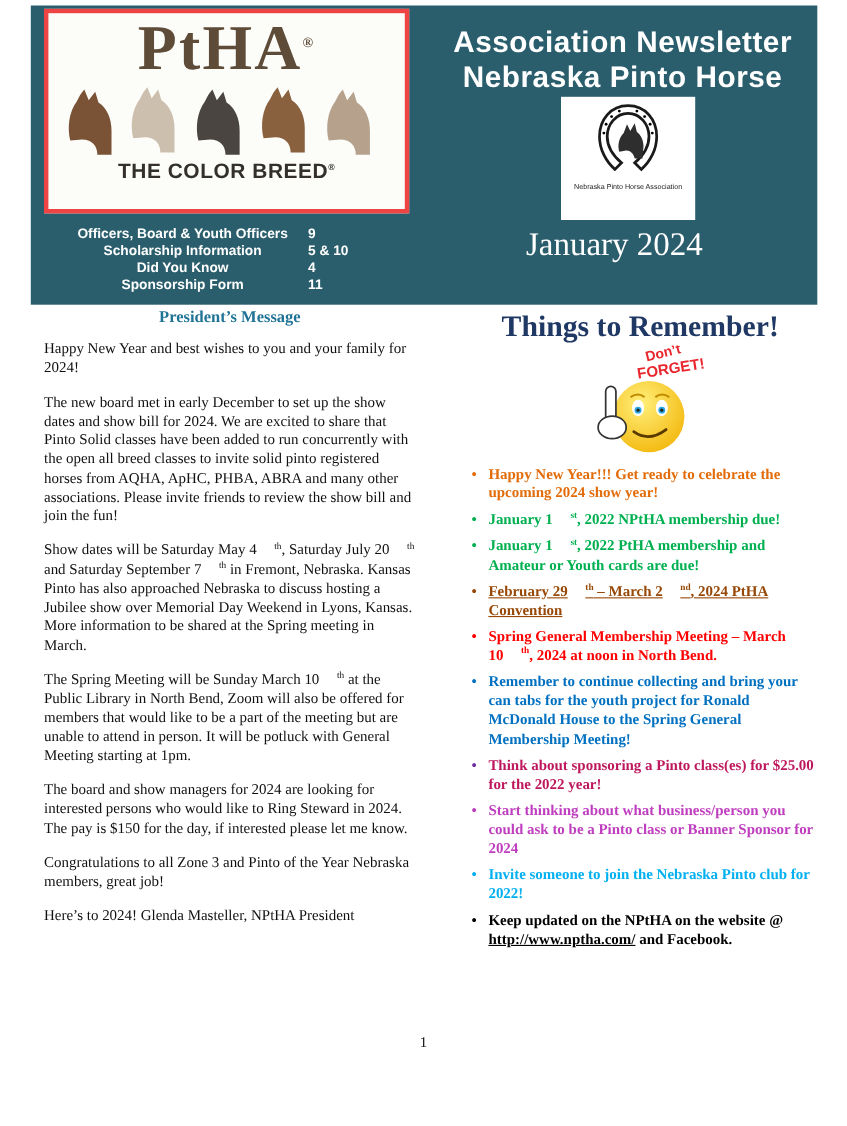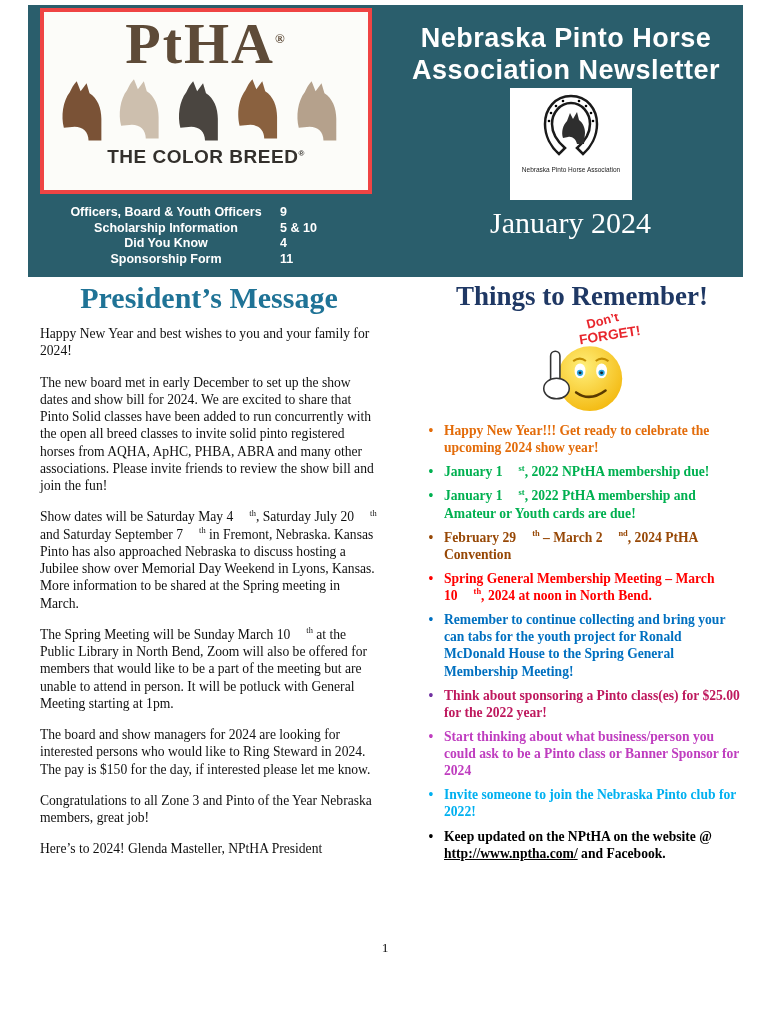--- a/index.html
+++ b/index.html
@@ -37,35 +37,35 @@
   }
   .badge {
     position:absolute; left:482px; top:83px; width:122px; height:112px;
     background:#ffffff; text-align:center; box-sizing:border-box; padding-top:3px;
   }
   .badge-caption {
     font-family:"Liberation Sans", sans-serif; font-size:6.5px; color:#222;
     margin-top:1px; line-height:1.1;
   }
   .issue-date {
-    position:absolute; left:440px; top:201px; width:205px; text-align:center;
+    position:absolute; left:428px; top:201px; width:205px; text-align:center;
     color:#ffffff; font-family:"Liberation Serif", serif; font-size:30px;
   }
   .toc {
     position:absolute; left:24px; top:200px; width:310px; color:#ffffff;
     font-family:"Liberation Sans", sans-serif; font-weight:bold; font-size:12.5px;
     line-height:1.24;
   }
   .toc-row { display:flex;text-align:center; }
   .toc-label { width:228px; }
 
   
   .col-left { position:absolute; left:40px; top:281px; width:338px; }
   .left-heading {
-    margin:0 0 10px 0; text-align:center; font-size:30px; color:#1f7396;
+    margin:0 0 10px 0; text-align:center; font-size:15px; color:#1f7396;
     font-family:"Liberation Serif", serif; font-weight:bold;
   }
   .body-para { margin:0 0 14px 0; font-size:13.6px; line-height:1.27; color:#101010; }
   .body-para sup, .reminder-text sup { font-size:0.62em; line-height:0;padding-left:16px; }
 
   
   .col-right { position:absolute; left:418px; top:281px; width:328px; }
   .right-heading {
     margin:0; text-align:center; font-size:27px; color:#1f3864;
     font-family:"Liberation Serif", serif; font-weight:bold;
@@ -107,22 +107,22 @@
           <use href="#hh" x="182" y="0" fill="#8a613f"></use>
           <use href="#hh" x="242" y="2" fill="#b5a18c"></use>
         </svg>
       </div>
       <div class="logo-tagline">
         <span>THE COLOR BREED</span><span class="reg2">®</span>
       </div>
     </div>
 
     <div class="newsletter-title">
+      <div>Association Newsletter</div>
       <div>Nebraska Pinto Horse</div>
-      <div>Association Newsletter</div>
     </div>
 
     <div class="badge">
       <svg viewBox="0 0 70 70" width="74" height="70" aria-hidden="true">
         <path d="M35 5 C19 5 9 18 9 33 C9 45 15 56 23 63 L29 57 C22 51 16 43 16 33 C16 22 24 12 35 12 C46 12 54 22 54 33 C54 43 48 51 41 57 L47 63 C55 56 61 45 61 33 C61 18 51 5 35 5 Z" fill="#ffffff" stroke="#1a1a1a" stroke-width="2.5"></path>
         <circle cx="13" cy="30" r="1.3"></circle>
           <circle cx="15" cy="22" r="1.3"></circle>
           <circle cx="20" cy="15" r="1.3"></circle>
           <circle cx="27" cy="10" r="1.3"></circle>
         <circle cx="57" cy="30" r="1.3"></circle>
@@ -205,21 +205,21 @@
         <div class="reminder-item">
           <span class="bullet" style="color: rgb(0, 176, 80);">•</span>
           <span class="reminder-text" style="color: rgb(0, 176, 80);">January 1<sup>st</sup>, 2022 NPtHA membership due!</span>
         </div>
         <div class="reminder-item">
           <span class="bullet" style="color: rgb(0, 176, 80);">•</span>
           <span class="reminder-text" style="color: rgb(0, 176, 80);">January 1<sup>st</sup>, 2022 PtHA membership and Amateur or Youth cards are due!</span>
         </div>
         <div class="reminder-item">
           <span class="bullet" style="color: rgb(151, 72, 6);">•</span>
-          <span class="reminder-text" style="color: rgb(151, 72, 6);">February 29<sup>th</sup> – March 2<sup>nd</sup>, 2024 PtHA Convention</span>
+          <span class="reminder-text" style="color: rgb(151, 72, 6); text-decoration: underline;">February 29<sup>th</sup> – March 2<sup>nd</sup>, 2024 PtHA Convention</span>
         </div>
         <div class="reminder-item">
           <span class="bullet" style="color: rgb(255, 0, 0);">•</span>
           <span class="reminder-text" style="color: rgb(255, 0, 0);">Spring General Membership Meeting – March 10<sup>th</sup>, 2024 at noon in North Bend.</span>
         </div>
         <div class="reminder-item">
           <span class="bullet" style="color: rgb(0, 112, 192);">•</span>
           <span class="reminder-text" style="color: rgb(0, 112, 192);">Remember to continue collecting and bring your can tabs for the youth project for Ronald McDonald House to the Spring General Membership Meeting!</span>
         </div>
         <div class="reminder-item">

